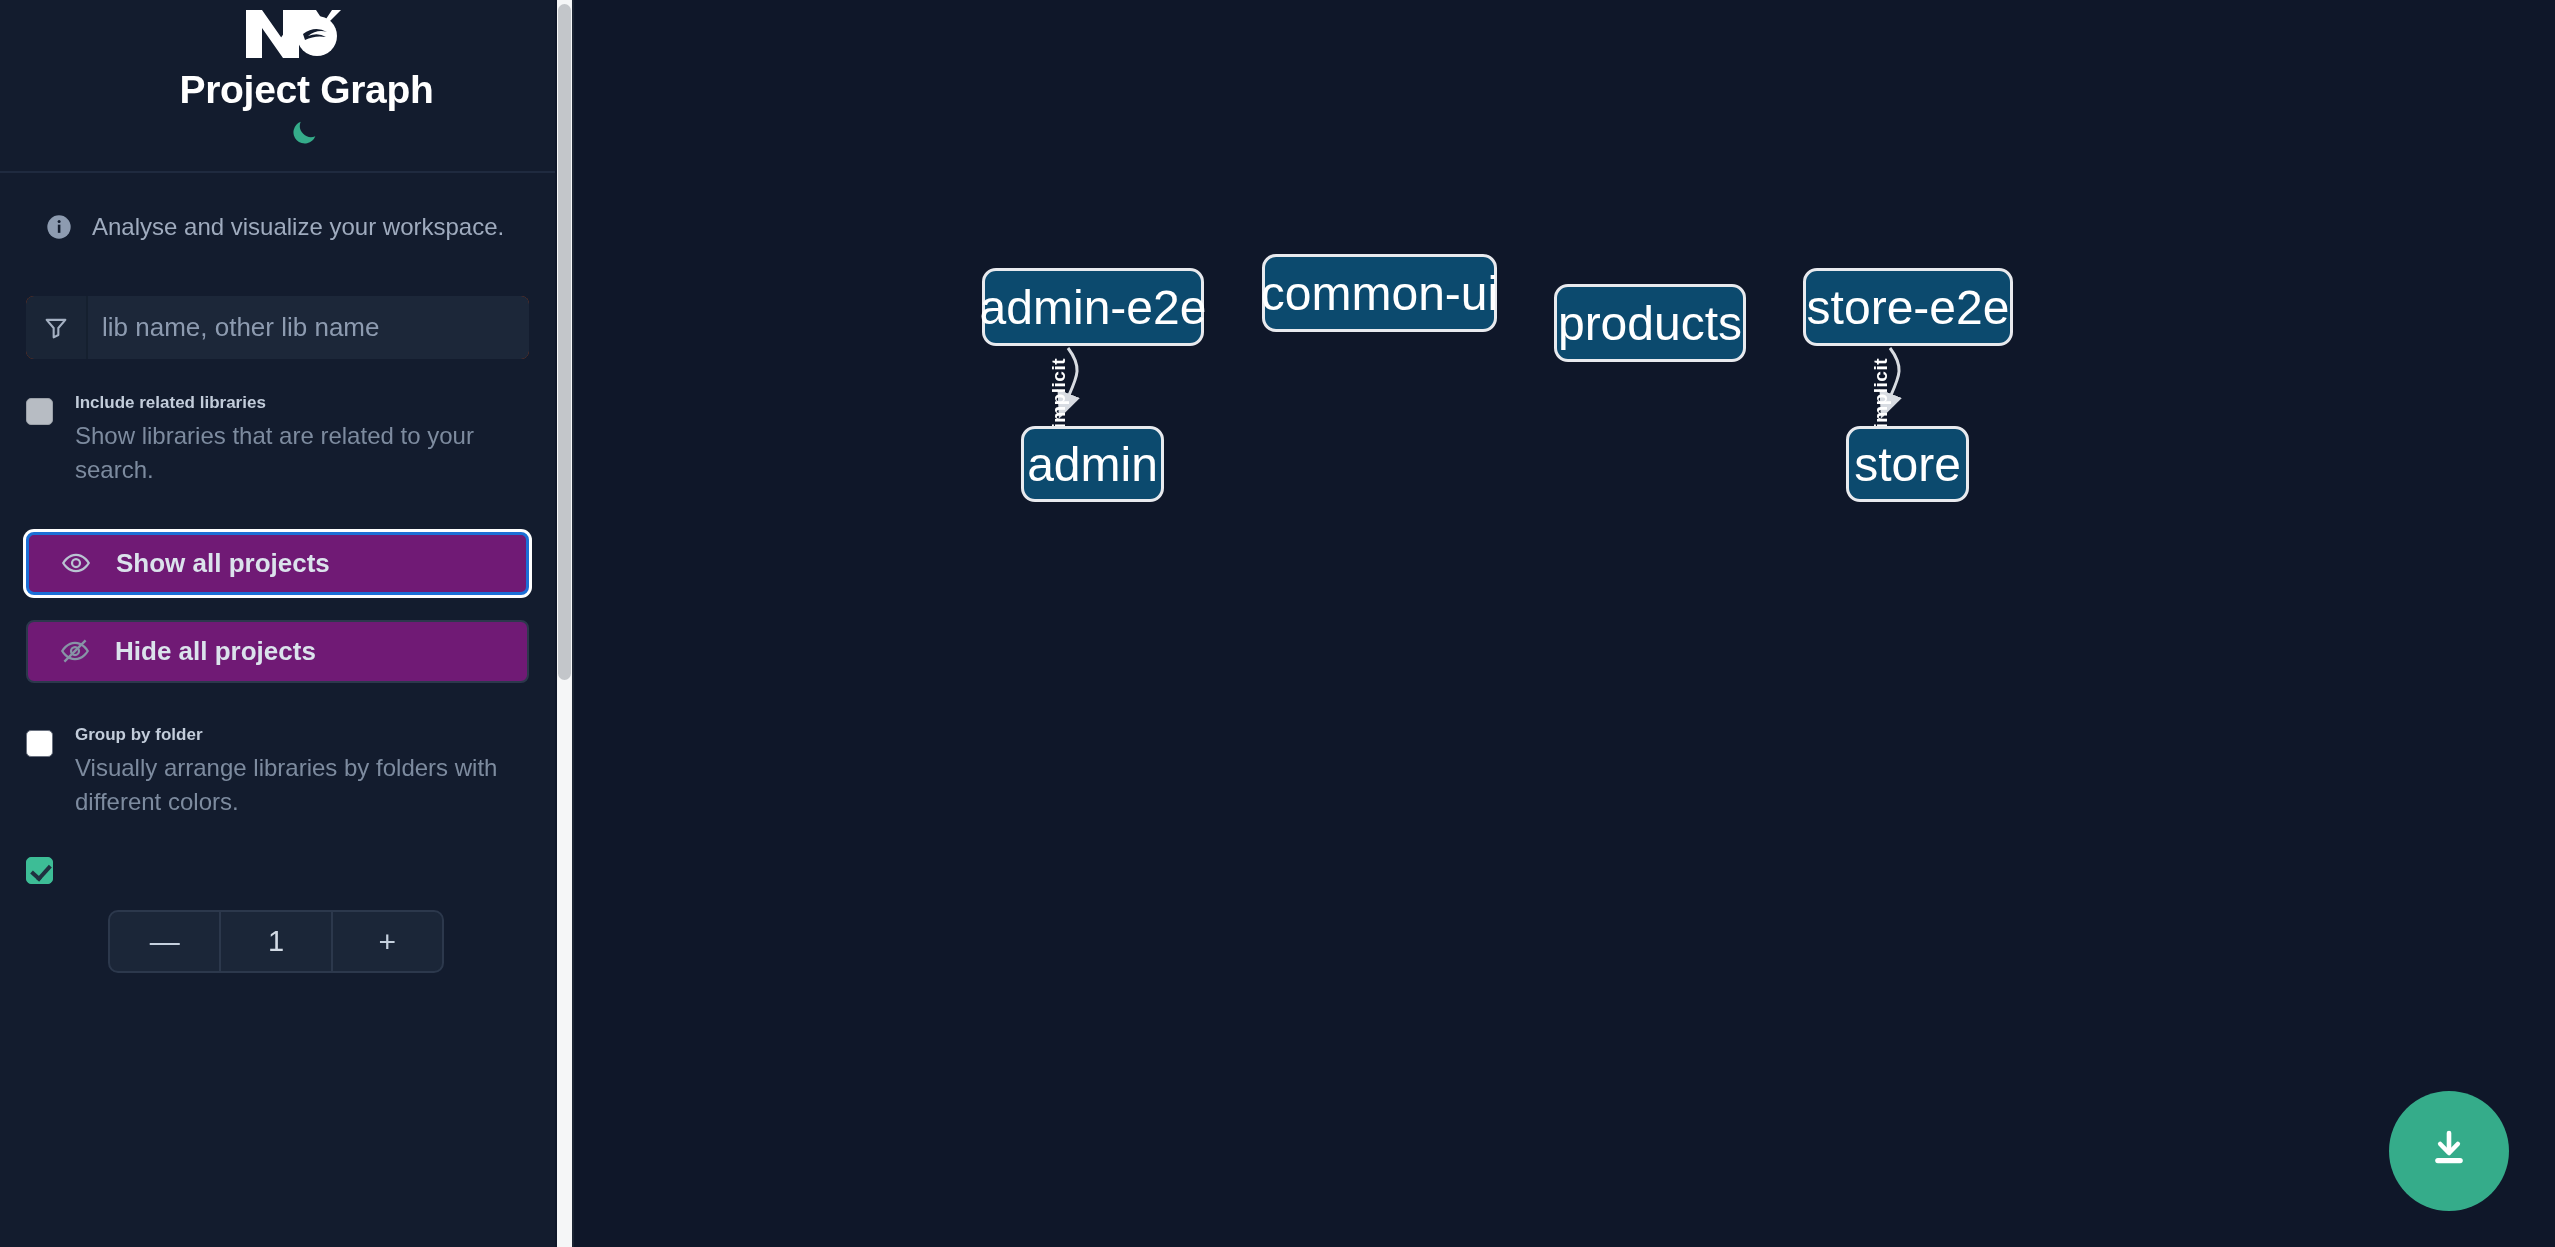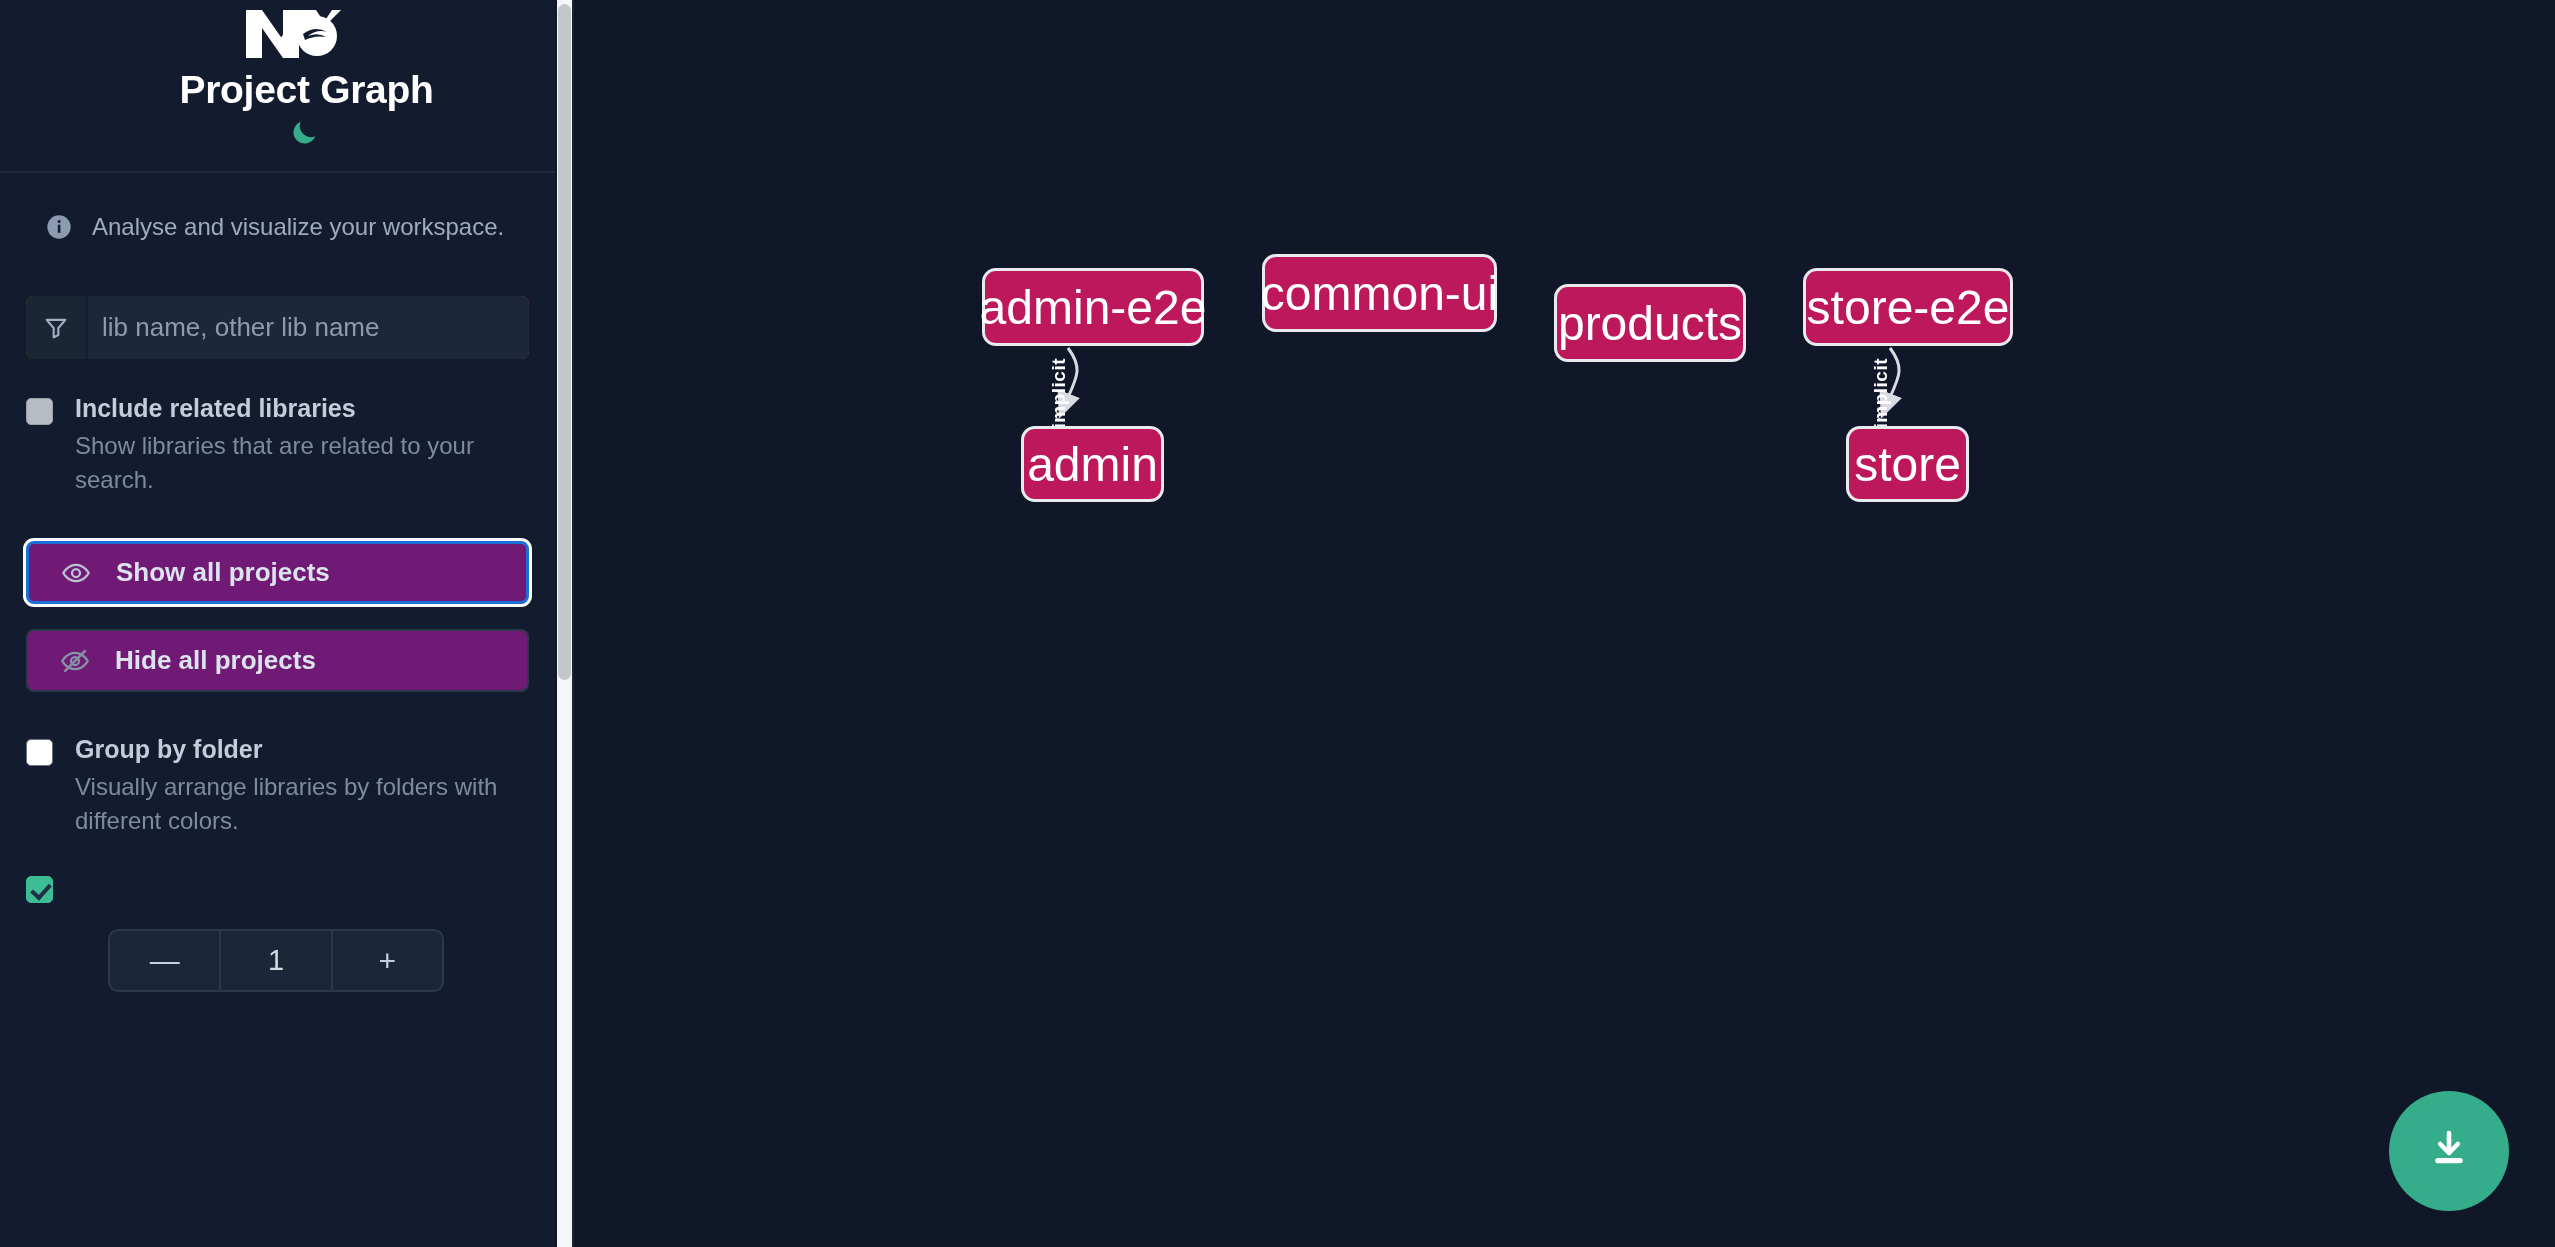--- a/index.html
+++ b/index.html
@@ -90,21 +90,21 @@
   .cb-box.empty { background: #ffffff; border: 1px solid #6b7280; }
   .cb-box.checked { background: #3dbd96; border: 1px solid #3dbd96; }
   .cb-box.checked::after {
     content: "";
     position: absolute; left: 8px; top: 3px;
     width: 8px; height: 15px;
     border: solid #203040; border-width: 0 4px 4px 0;
     transform: rotate(42deg);
   }
   .cb-texts { margin-left: 22px; }
-  .cb-label { color: #c2ccda; font-size: 25px; font-weight: 700; line-height: 1.2; }
+  .cb-label { color: #c2ccda; font-size: 17px; font-weight: 700; line-height: 1.2; }
   .cb-desc { color: #7d8b9f; font-size: 24px; line-height: 1.42; margin-top: 6px; max-width: 452px; }
 
   
   .big-btn {
     margin: 0 26px;
     height: 63px;
     display: flex; align-items: center;
     background: #701a75;
     border: 2px solid #2a3span;
     border: 2px solid #2c384c;
@@ -152,21 +152,21 @@
   }
   #sb-edge {
     position: absolute; left: 572px; top: 0; width: 2px; height: 1247px;
     background: #1b2433;
   }
 
   
   #graph { position: absolute; left: 574px; top: 0; right: 0; bottom: 0; background: #0f1729; }
   .node {
     position: absolute;
-    background: #be185d;
+    background: #0c4a6e;
     border: 3px solid #e8eaee;
     border-radius: 14px;
     display: flex; align-items: center; justify-content: center;
     color: #ffffff;
     font-size: 48px;
     cursor: pointer;
     white-space: nowrap;
   }
   .edge-label {
     position: absolute;

